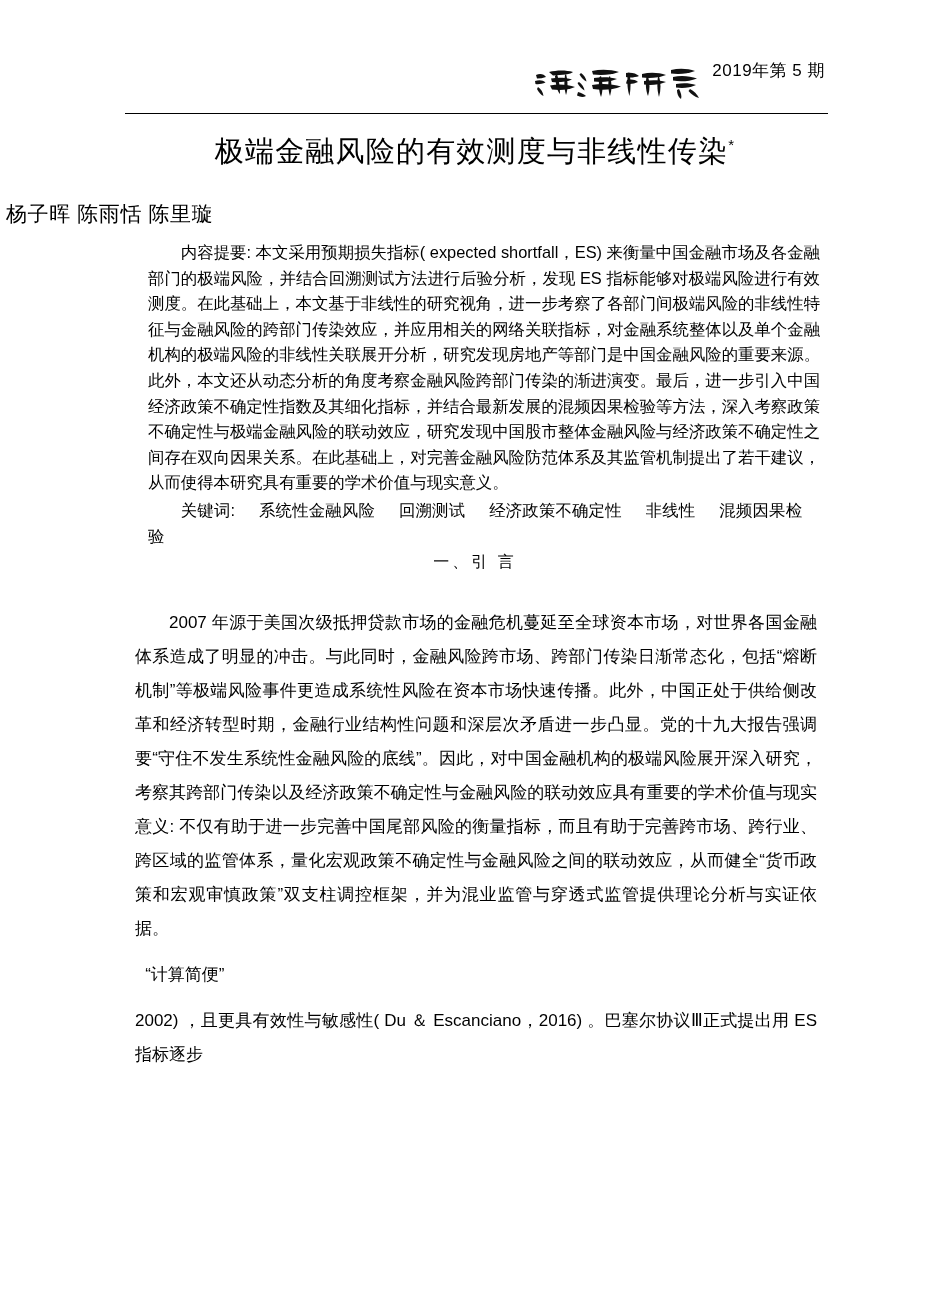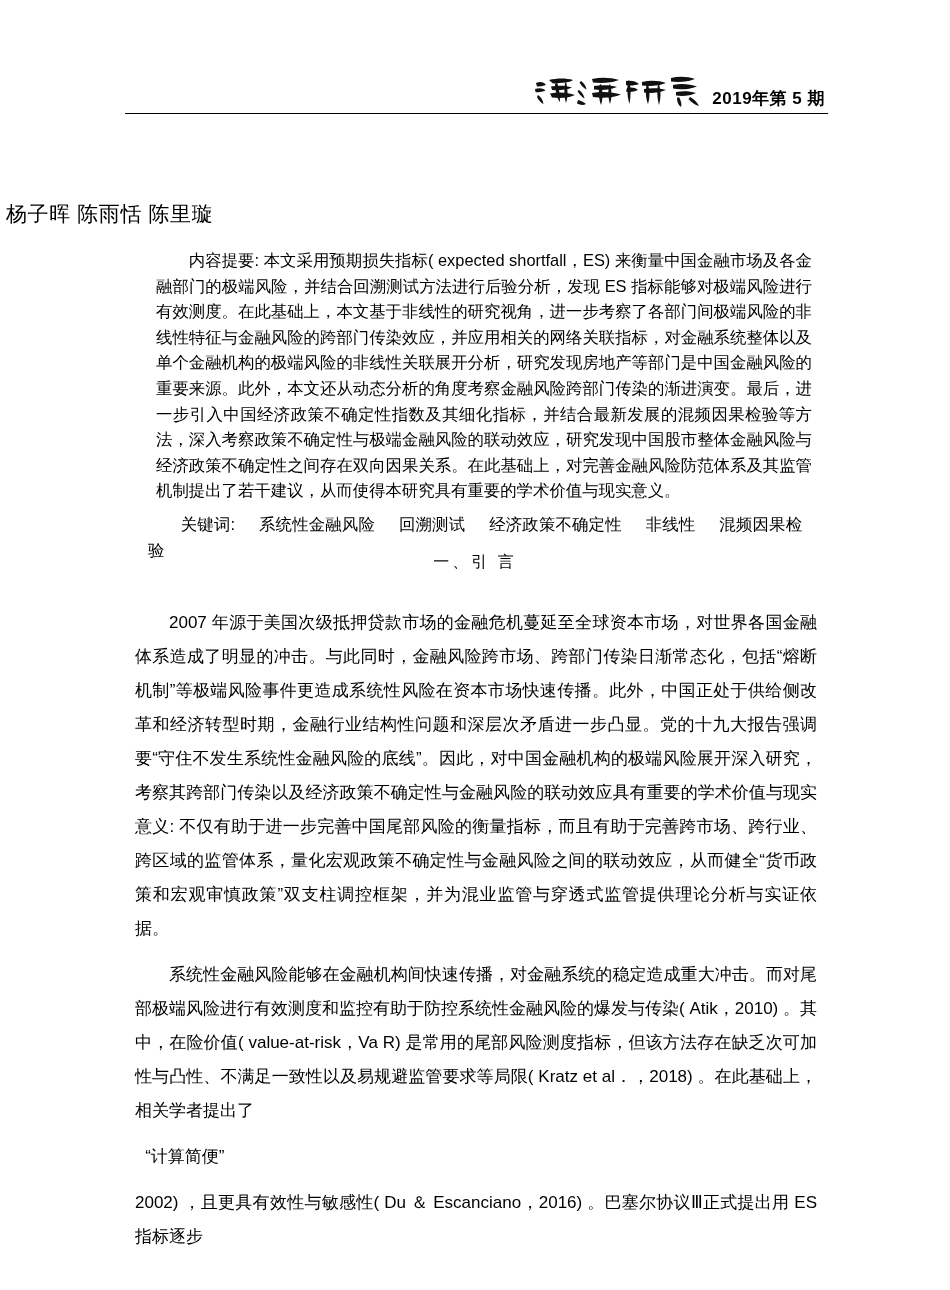--- a/index.html
+++ b/index.html
@@ -24,25 +24,24 @@
   
   .masthead {
     position: absolute;
     left: 125px;
     top: 62px;
     width: 700px;
     height: 52px;
   }
   .masthead-inner {
     display: flex;
-    align-items: flex-end;
+    align-items: flex-start;
     justify-content: flex-end;
     height: 48px;
     gap: 6px;
-    font-weight: bold;
   }
   .journal-logo {
     display: block;
     height: 40px;
     width: 175px;
   }
   .issue-line {
     font-size: 17px;
     line-height: 1;
     letter-spacing: 0.5px;
@@ -93,21 +92,21 @@
     left: 148px;
     top: 240px;
     width: 672px;
     font-size: 16.4px;
     line-height: 25.6px;
     text-align: justify;
     text-justify: inter-ideograph;
   }
   .abstract-body {
     text-indent: 2em;
-    margin: 8px;
+    margin: 0;
   }
   .keywords {
     margin: 2px 18px 0 0;
     text-indent: 2em;
   }
   .kw-sep { display: inline-block; width: 1.45em; }
 
   
   .section-heading {
     position: absolute;
@@ -180,30 +179,30 @@
           <path d="M290 44 C304 41 318 42 330 46 C318 52 302 53 290 51 Z"></path>
           <path d="M296 54 C300 62 302 68 300 74 C294 70 292 62 292 56 Z"></path>
           <path d="M318 54 C326 58 332 64 336 72 C328 70 320 64 315 58 Z"></path>
         </g>
       </svg>
       <span class="issue-line">2019年第 5 期</span>
     </div>
   </div>
   <div class="masthead-rule"></div>
 
+  <h1 class="doc-title"><span>极端金融风险的有效测度与非线性传染</span><sup>*</sup></h1>
 
   <div class="authors">杨子晖 陈雨恬 陈里璇</div>
 
   <div class="abstract-block">
     <p class="abstract-body">内容提要: 本文采用预期损失指标( expected shortfall，ES) 来衡量中国金融市场及各金融部门的极端风险，并结合回溯测试方法进行后验分析，发现 ES 指标能够对极端风险进行有效测度。在此基础上，本文基于非线性的研究视角，进一步考察了各部门间极端风险的非线性特征与金融风险的跨部门传染效应，并应用相关的网络关联指标，对金融系统整体以及单个金融机构的极端风险的非线性关联展开分析，研究发现房地产等部门是中国金融风险的重要来源。此外，本文还从动态分析的角度考察金融风险跨部门传染的渐进演变。最后，进一步引入中国经济政策不确定性指数及其细化指标，并结合最新发展的混频因果检验等方法，深入考察政策不确定性与极端金融风险的联动效应，研究发现中国股市整体金融风险与经济政策不确定性之间存在双向因果关系。在此基础上，对完善金融风险防范体系及其监管机制提出了若干建议，从而使得本研究具有重要的学术价值与现实意义。</p>
     <p class="keywords"><span>关键词:</span><span class="kw-sep"></span><span>系统性金融风险</span><span class="kw-sep"></span><span>回溯测试</span><span class="kw-sep"></span><span>经济政策不确定性</span><span class="kw-sep"></span><span>非线性</span><span class="kw-sep"></span><span>混频因果检验</span></p>
   </div>
 
   <h2 class="section-heading">一、引 言</h2>
 
   <div class="body-block">
     <p>2007 年源于美国次级抵押贷款市场的金融危机蔓延至全球资本市场，对世界各国金融体系造成了明显的冲击。与此同时，金融风险跨市场、跨部门传染日渐常态化，包括“熔断机制”等极端风险事件更造成系统性风险在资本市场快速传播。此外，中国正处于供给侧改革和经济转型时期，金融行业结构性问题和深层次矛盾进一步凸显。党的十九大报告强调要“守住不发生系统性金融风险的底线”。因此，对中国金融机构的极端风险展开深入研究，考察其跨部门传染以及经济政策不确定性与金融风险的联动效应具有重要的学术价值与现实意义: 不仅有助于进一步完善中国尾部风险的衡量指标，而且有助于完善跨市场、跨行业、跨区域的监管体系，量化宏观政策不确定性与金融风险之间的联动效应，从而健全“货币政策和宏观审慎政策”双支柱调控框架，并为混业监管与穿透式监管提供理论分析与实证依据。</p>
-    <p>系统性金融风险能够在金融机构间快速传播，对金融系统的稳定造成重大冲击。而对尾部极端风险进行有效测度和监控有助于防控系统性金融风险的爆发与传染( Atik，2010) 。其中，在险价值( value-at-risk，Va R) 是常用的尾部风险测度指标，但该方法存在缺乏次可加性与凸性、不满足一致性以及易规避监管要求等局限( Kratz et al．，2018) 。在此基础上，相关学者提出了</p>
     <p class="hang">“计算简便”</p>
     <p class="noindent">2002) ，且更具有效性与敏感性( Du ＆ Escanciano，2016) 。巴塞尔协议Ⅲ正式提出用 ES 指标逐步</p>
   </div>
 
 </div>
 
 </body></html>

